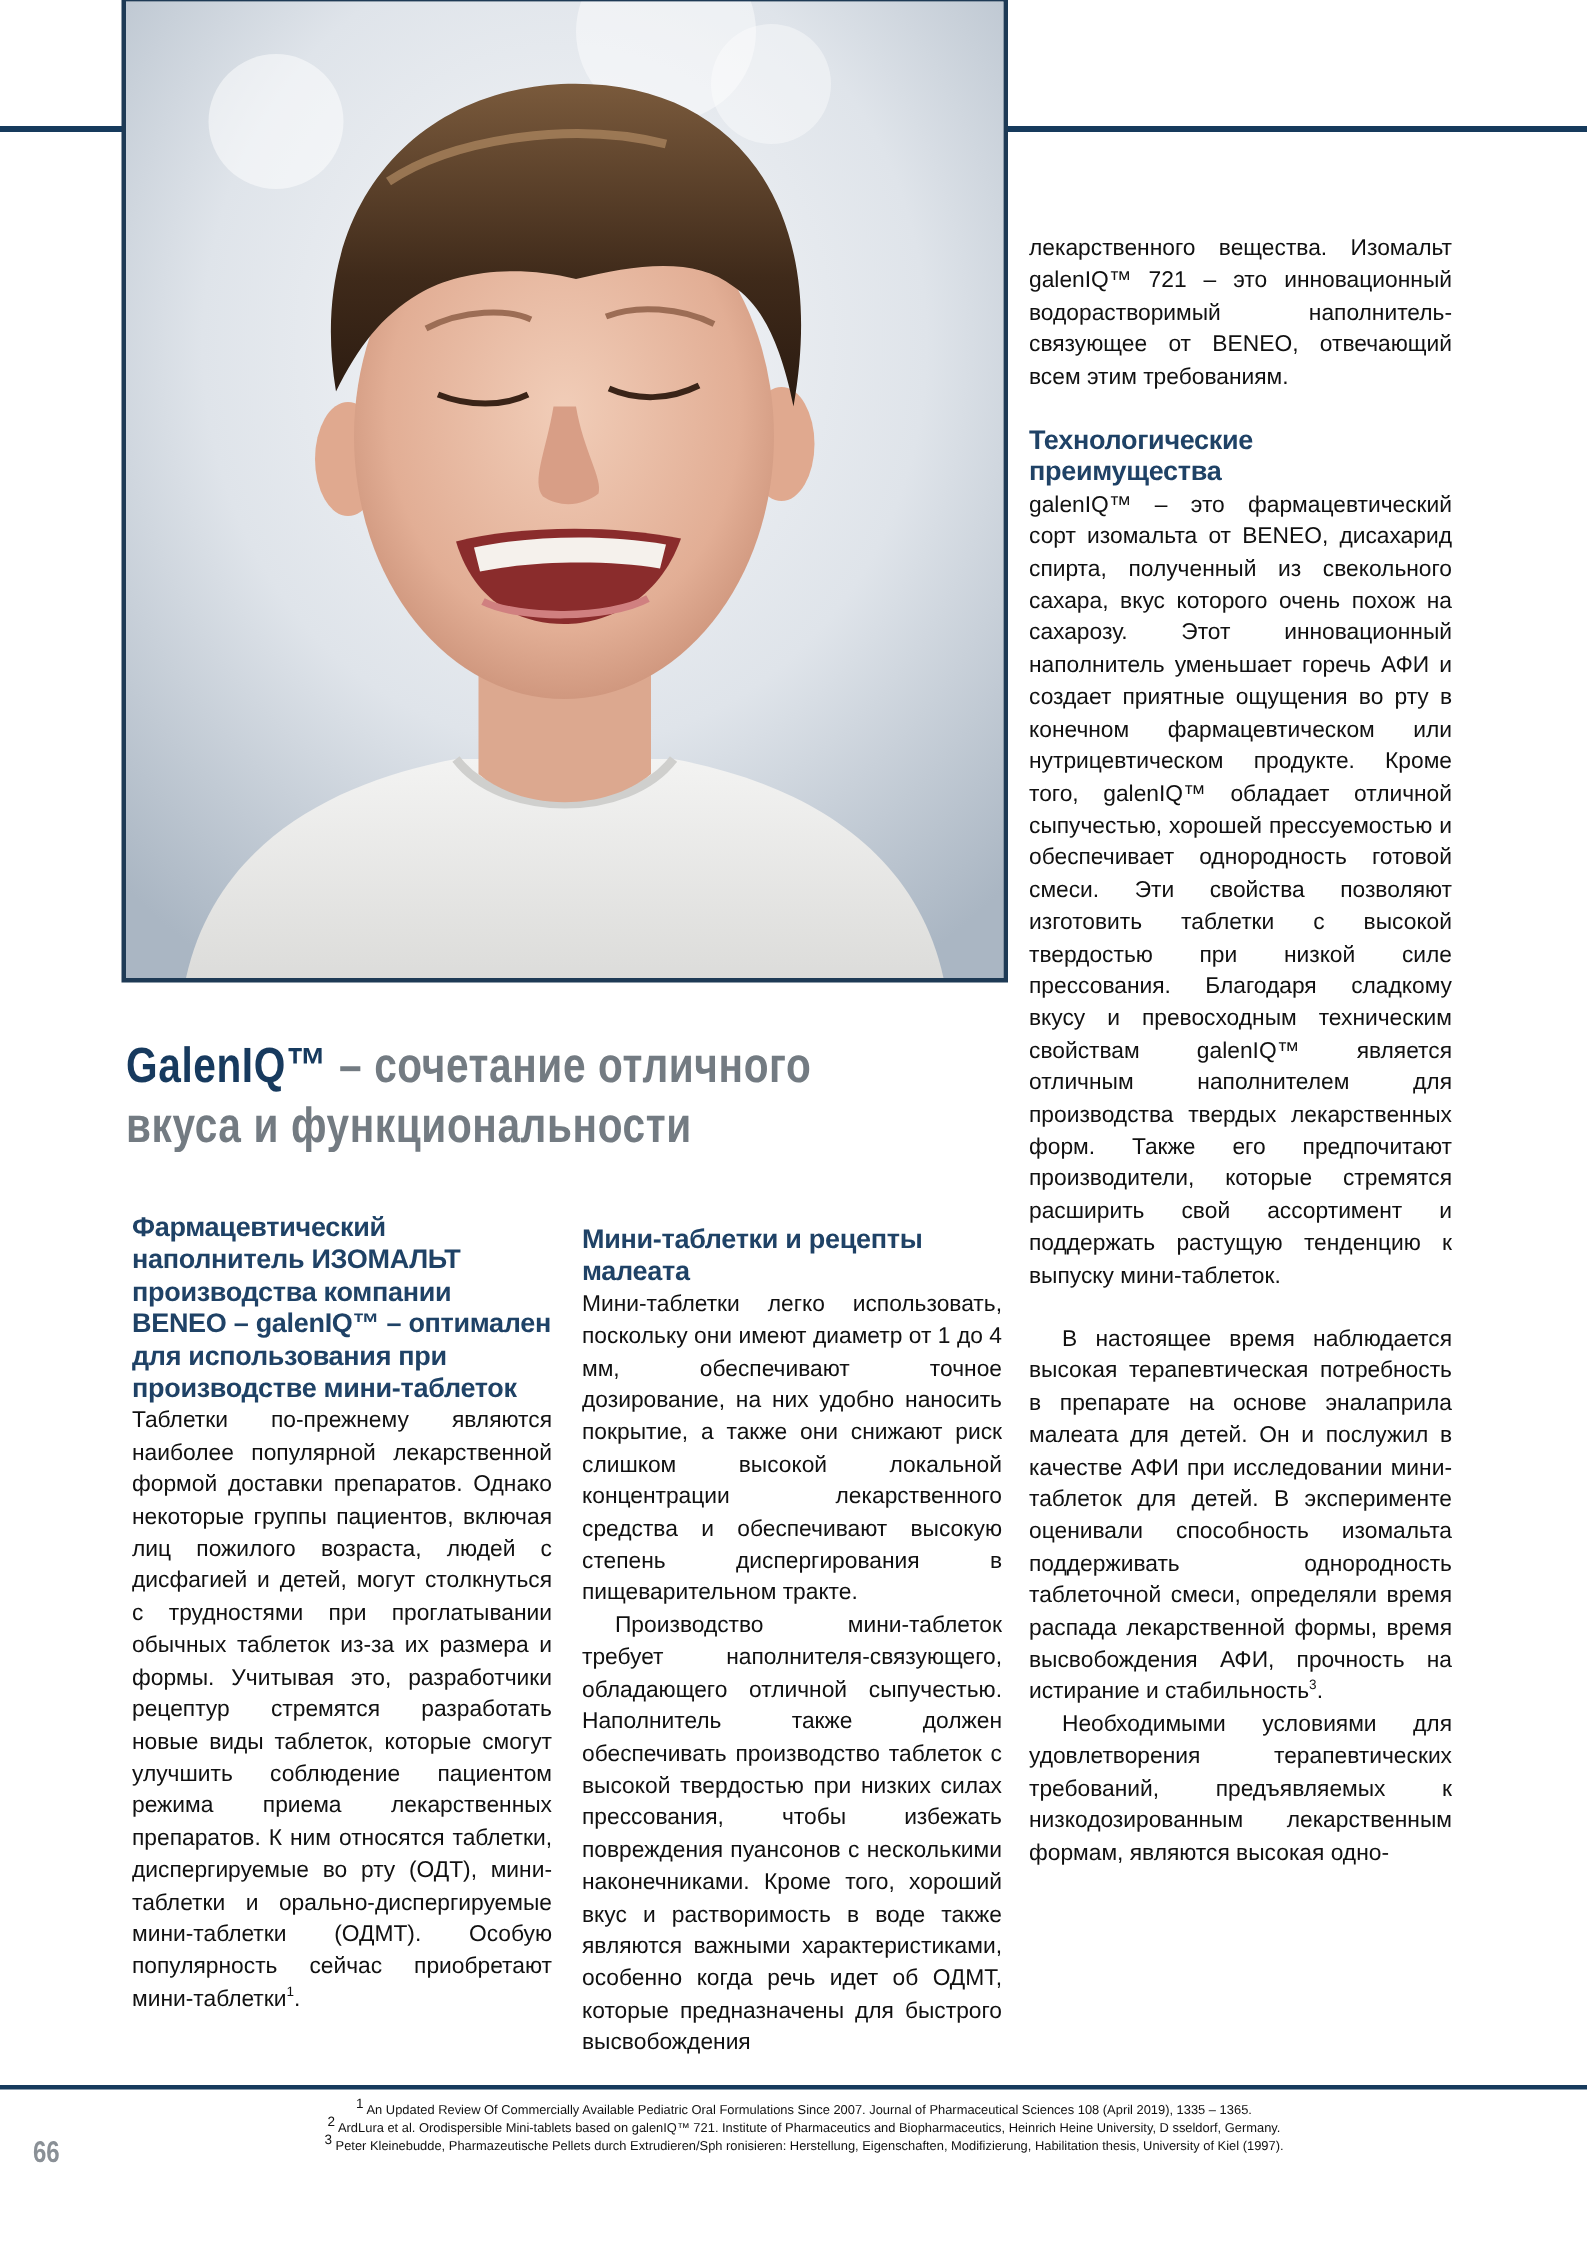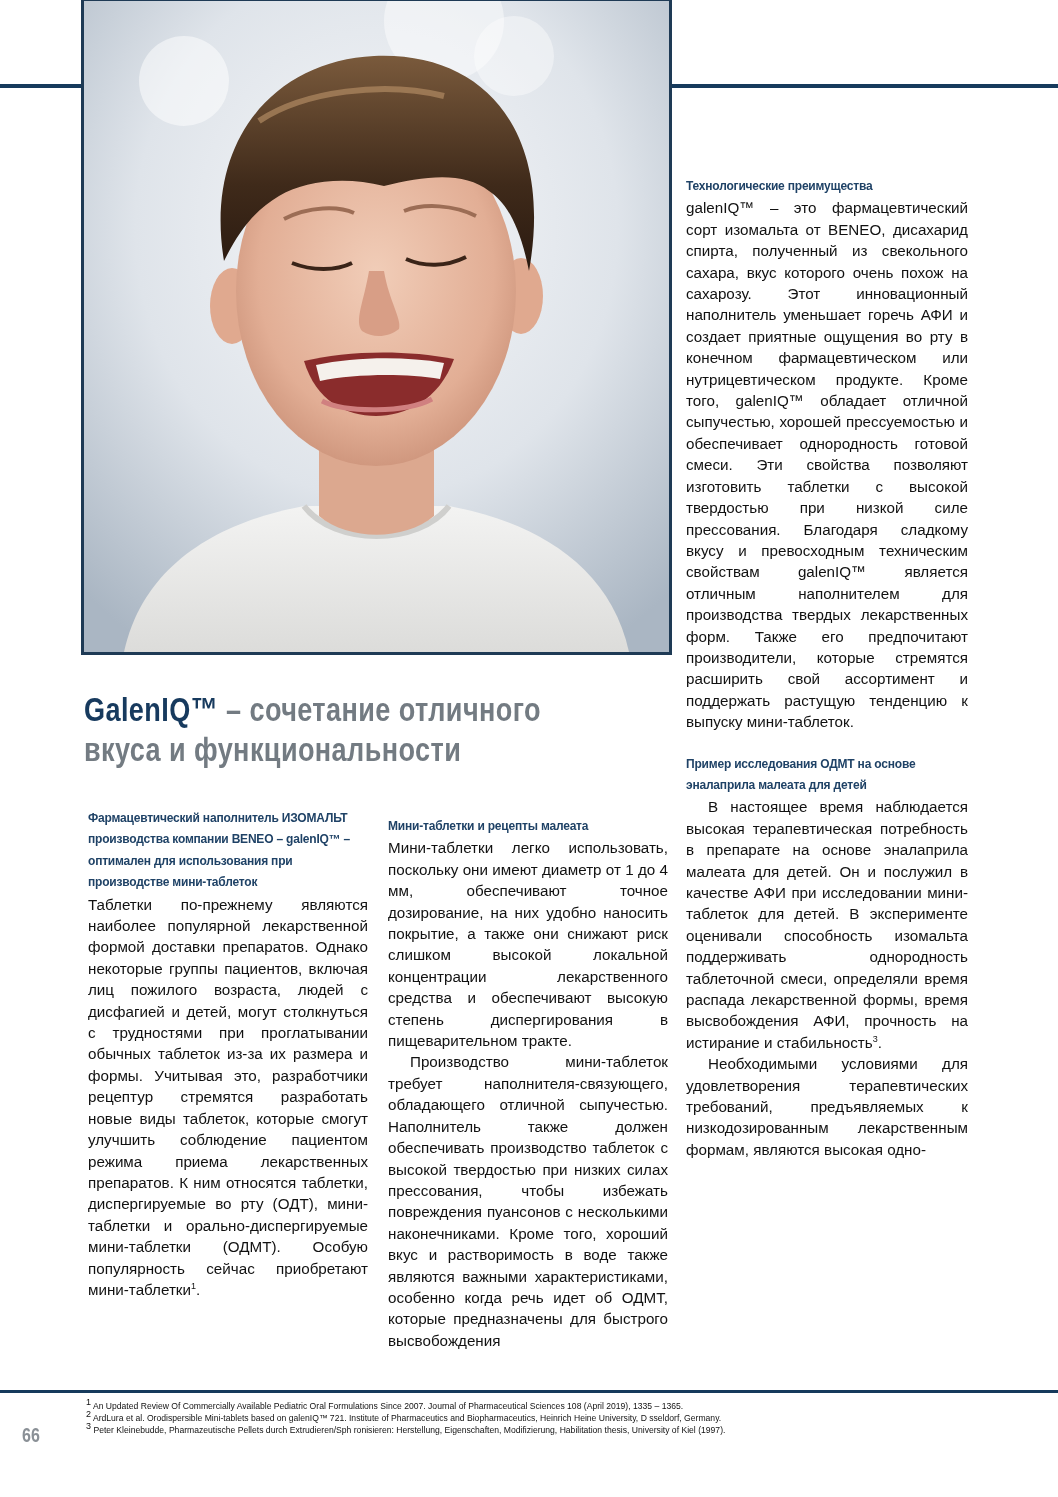--- a/index.html
+++ b/index.html
@@ -14,29 +14,29 @@
     .photo svg { display: block; width: 100%; height: 100%; }
     .title { position: absolute; left: 84px; top: 690px; width: 580px;
              font-family: "Liberation Sans", sans-serif; font-weight: bold;
              font-size: 33px; line-height: 40px; color: #737b82;
              transform: scaleX(0.82); transform-origin: left top; white-space: nowrap;
              letter-spacing: 0.5px; }
     .title .brand { color: #173a5e; }
     .col { position: absolute; font-size: 15.2px; line-height: 21.4px; text-align: justify; }
     .col p { margin: 0; }
     .col p.indent { text-indent: 22px; }
-    .col h3 { margin: 0; font-size: 12px; line-height: 21.4px; font-weight: bold;
+    .col h3 { margin: 0; font-size: 18px; line-height: 21.4px; font-weight: bold;
               color: #1f4266; text-align: left; letter-spacing: -0.2px; }
     #col1 { left: 88px; top: 808px; width: 280px; }
     #col2 { left: 388px; top: 816px; width: 280px; }
     #col3 { left: 686px; top: 155px; width: 282px; }
     .gap { height: 21px; }
     .footer-line { position: absolute; left: 0; top: 1390px; width: 1058px; height: 3px; background: #163a5c; }
     .footnotes { position: absolute; left: 86px; top: 1400px; width: 900px;
-                 font-size: 8.6px; line-height: 12.2px; color: #111; }
+                 font-size: 8.6px; line-height: 12.2px; color: #111; text-align: center; }
     .footnotes div { white-space: nowrap; }
     .page-num { position: absolute; left: 22px; top: 1424px; font-size: 20px; font-weight: bold;
                 color: #8a9096; font-family: "Liberation Sans", sans-serif; transform: scaleX(0.8); transform-origin: left top; }
     sup { font-size: 9px; line-height: 0; }
   </style>
 </head>
 <body>
 
 <div class="hline" id="hl-left"></div>
 <div class="hline" id="hl-right"></div>
@@ -106,25 +106,25 @@
   <p><span>Таблетки по-прежнему являются наиболее популярной лекарственной формой доставки препаратов. Однако некоторые группы пациентов, включая лиц пожилого возраста, людей с дисфагией и детей, могут столкнуться с трудностями при проглатывании обычных таблеток из-за их размера и формы. Учитывая это, разработчики рецептур стремятся разработать новые виды таблеток, которые смогут улучшить соблюдение пациентом режима приема лекарственных препаратов. К ним относятся таблетки, диспергируемые во рту (ОДТ), мини-таблетки и орально-диспергируемые мини-таблетки (ОДМТ). Особую популярность сейчас приобретают мини-таблетки</span><sup>1</sup><span>.</span></p>
 </div>
 
 <div class="col" id="col2">
   <h3>Мини-таблетки и рецепты малеата</h3>
   <p>Мини-таблетки легко использовать, поскольку они имеют диаметр от 1 до 4 мм, обеспечивают точное дозирование, на них удобно наносить покрытие, а также они снижают риск слишком высокой локальной концентрации лекарственного средства и обеспечивают высокую степень диспергирования в пищеварительном тракте.</p>
   <p class="indent">Производство мини-таблеток требует наполнителя-связующего, обладающего отличной сыпучестью. Наполнитель также должен обеспечивать производство таблеток с высокой твердостью при низких силах прессования, чтобы избежать повреждения пуансонов с несколькими наконечниками. Кроме того, хороший вкус и растворимость в воде также являются важными характеристиками, особенно когда речь идет об ОДМТ, которые предназначены для быстрого высвобождения</p>
 </div>
 
 <div class="col" id="col3">
+  <p>лекарственного вещества. Изомальт galenIQ™ 721 – это инновационный водорастворимый наполнитель-связующее от BENEO, отвечающий всем этим требованиям.</p>
   <div class="gap"></div>
   <h3>Технологические преимущества</h3>
   <p>galenIQ™ – это фармацевтический сорт изомальта от BENEO, дисахарид спирта, полученный из свекольного сахара, вкус которого очень похож на сахарозу. Этот инновационный наполнитель уменьшает горечь АФИ и создает приятные ощущения во рту в конечном фармацевтическом или нутрицевтическом продукте. Кроме того, galenIQ™ обладает отличной сыпучестью, хорошей прессуемостью и обеспечивает однородность готовой смеси. Эти свойства позволяют изготовить таблетки с высокой твердостью при низкой силе прессования. Благодаря сладкому вкусу и превосходным техническим свойствам galenIQ™ является отличным наполнителем для производства твердых лекарственных форм. Также его предпочитают производители, которые стремятся расширить свой ассортимент и поддержать растущую тенденцию к выпуску мини-таблеток.</p>
   <div class="gap"></div>
-  <h3>Пример исследования ОДМТ на основе эналаприла малеата для детей</h3>
   <p class="indent"><span>В настоящее время наблюдается высокая терапевтическая потребность в препарате на основе эналаприла малеата для детей. Он и послужил в качестве АФИ при исследовании мини-таблеток для детей. В эксперименте оценивали способность изомальта поддерживать однородность таблеточной смеси, определяли время распада лекарственной формы, время высвобождения АФИ, прочность на истирание и стабильность</span><sup>3</sup><span>.</span></p>
   <p class="indent">Необходимыми условиями для удовлетворения терапевтических требований, предъявляемых к низкодозированным лекарственным формам, являются высокая одно-</p>
 </div>
 
 <div class="footer-line"></div>
 
 <div class="footnotes">
   <div><sup>1</sup><span> An Updated Review Of Commercially Available Pediatric Oral Formulations Since 2007. Journal of Pharmaceutical Sciences 108 (April 2019), 1335 – 1365.</span></div>
   <div><sup>2</sup><span> ArdLura et al. Orodispersible Mini-tablets based on galenIQ™ 721. Institute of Pharmaceutics and Biopharmaceutics, Heinrich Heine University, D sseldorf, Germany.</span></div>
   <div><sup>3</sup><span> Peter Kleinebudde, Pharmazeutische Pellets durch Extrudieren/Sph ronisieren: Herstellung, Eigenschaften, Modifizierung, Habilitation thesis, University of Kiel (1997).</span></div>

